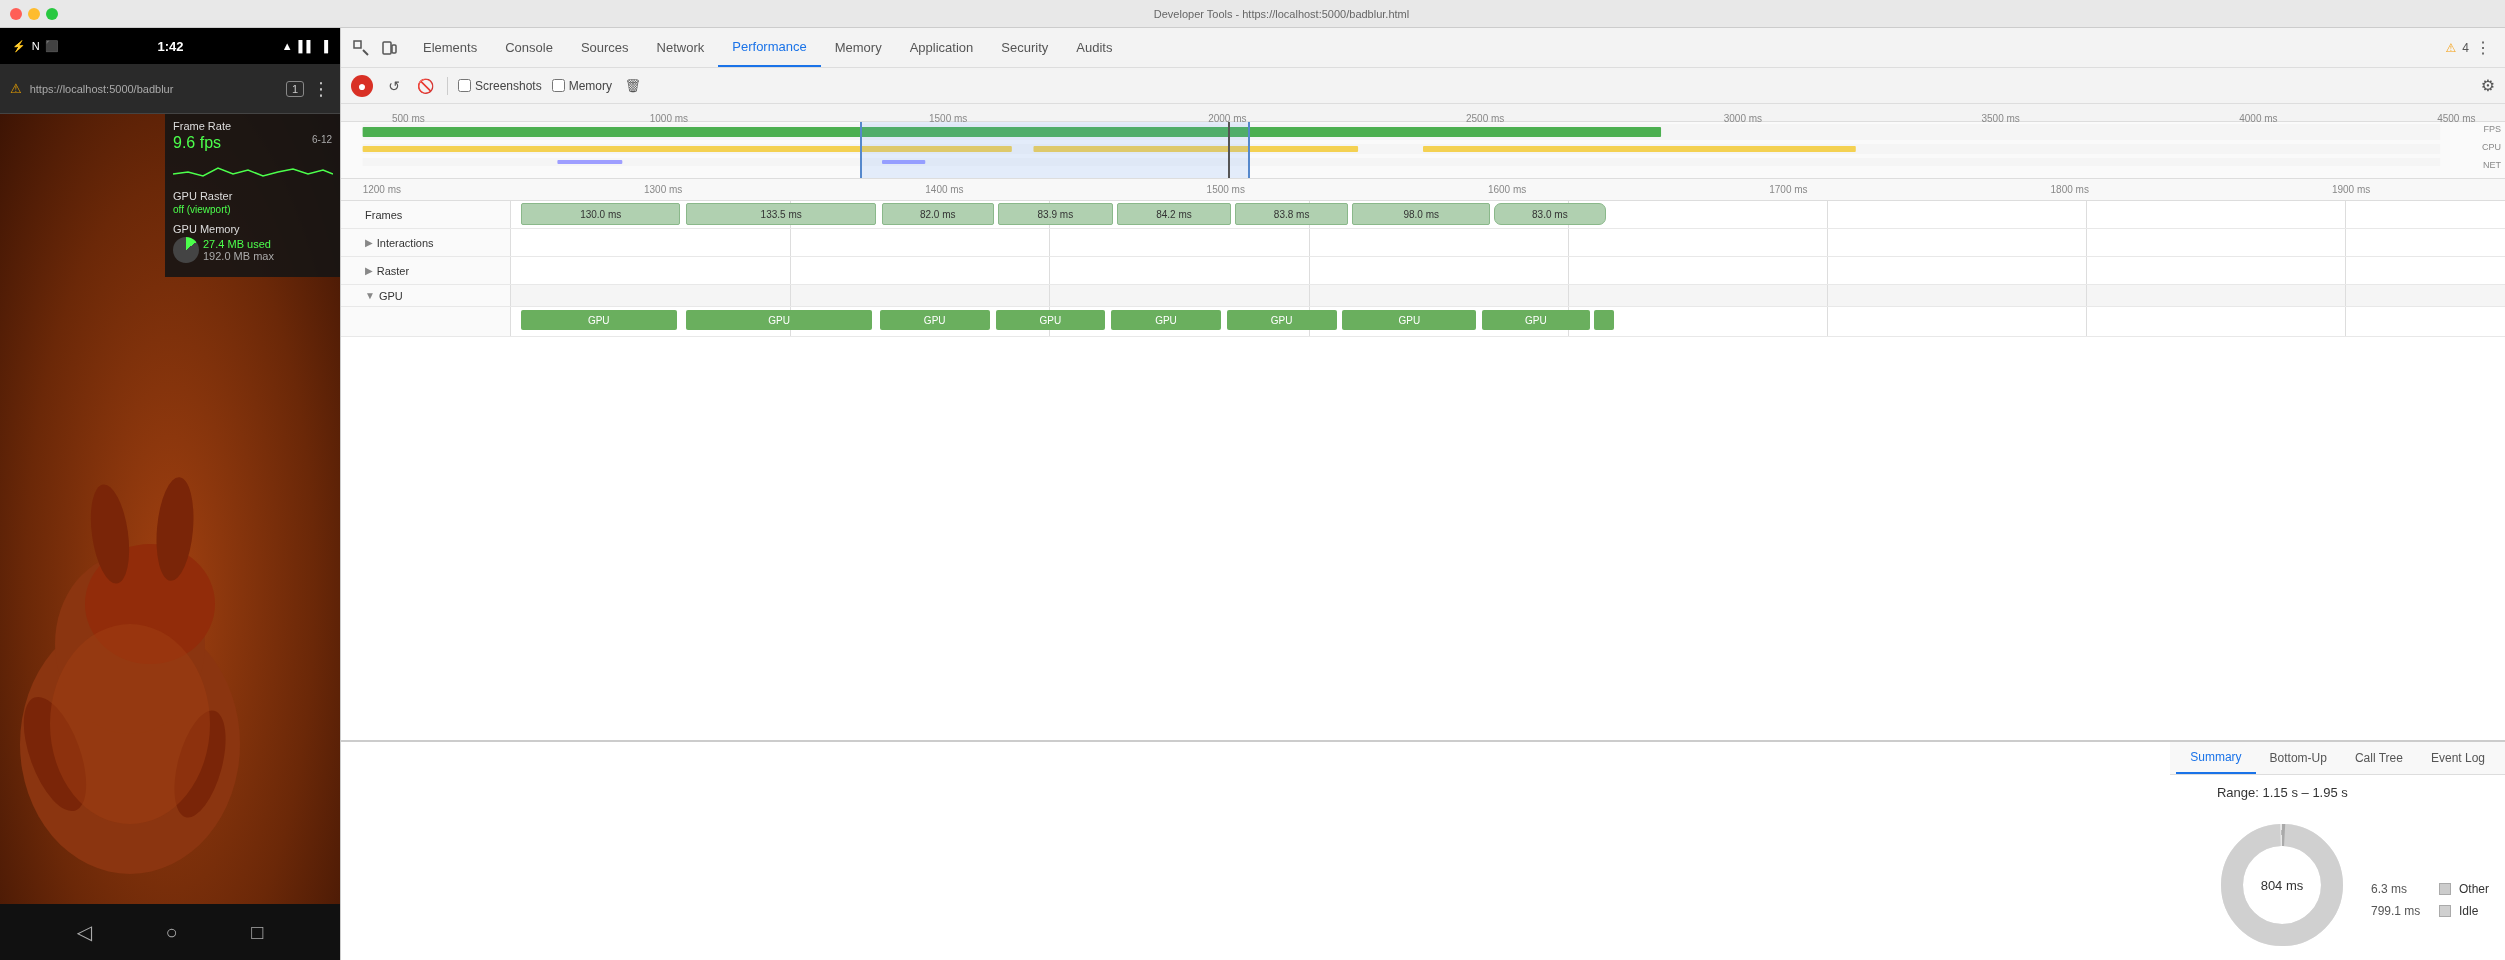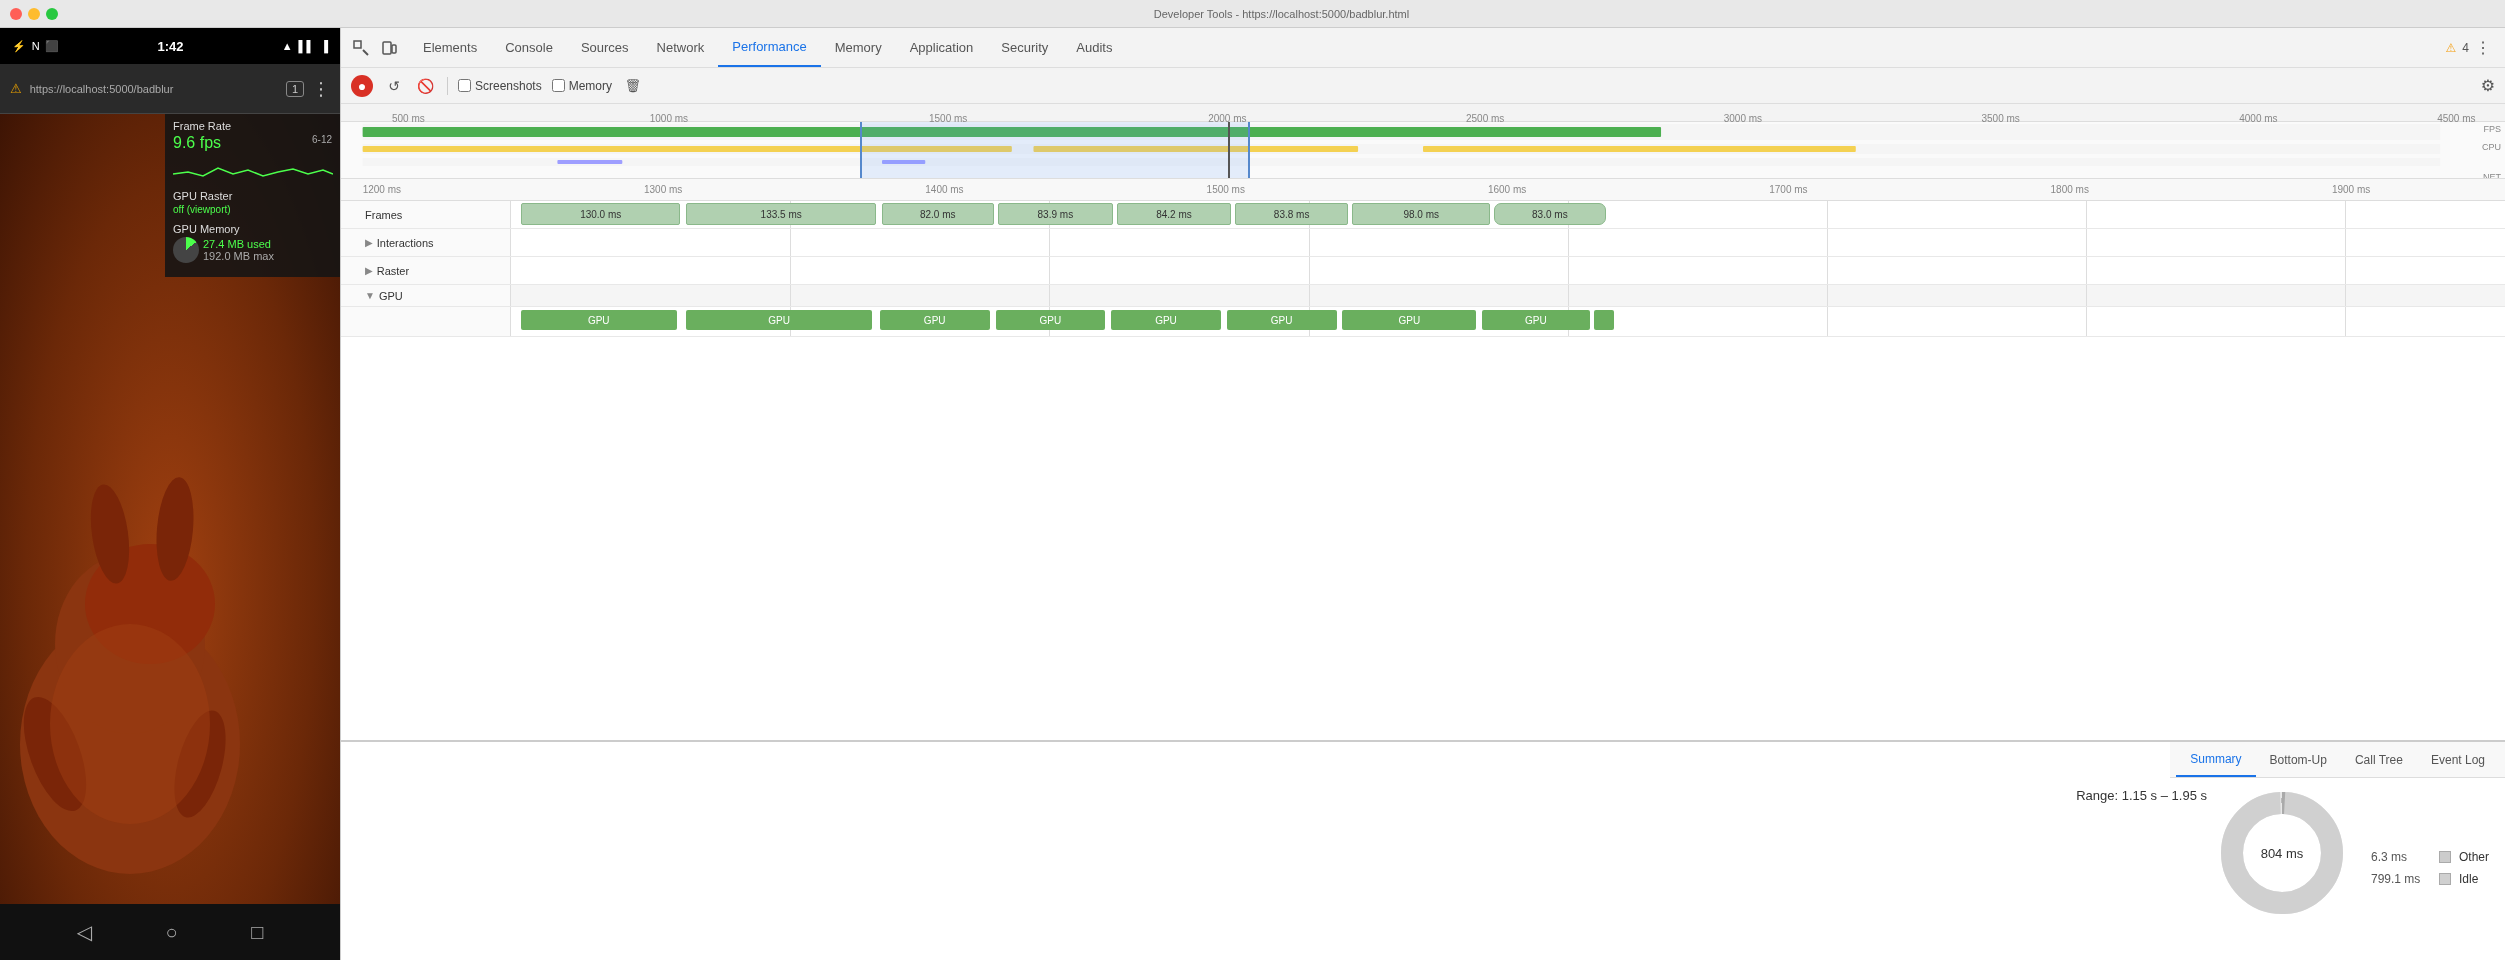--- a/index.html
+++ b/index.html
@@ -208,21 +208,21 @@
       font-size: 10px;
       color: #888;
     }
     .overview-charts {
       height: 57px;
       position: relative;
       overflow: hidden;
     }
     .fps-label { position: absolute; right: 4px; top: 2px; font-size: 9px; color: #888; }
     .cpu-label { position: absolute; right: 4px; top: 20px; font-size: 9px; color: #888; }
-    .net-label { position: absolute; right: 4px; top: 50px; font-size: 9px; color: #888; }
+    .net-label { position: absolute; right: 4px; top: 38px; font-size: 9px; color: #888; }
 
     
     .main-timeline {
       flex: 1;
       display: flex;
       flex-direction: column;
       overflow: hidden;
     }
     .timeline-ruler {
       height: 22px;
@@ -699,21 +699,21 @@
         </div>
       </div>
 
       <div class="bottom-panel">
         <div class="bottom-tabs">
           <button class="bottom-tab active">Summary</button>
           <button class="bottom-tab">Bottom-Up</button>
           <button class="bottom-tab">Call Tree</button>
           <button class="bottom-tab">Event Log</button>
         </div>
-        <div class="bottom-content" style="flex-direction:row;gap:10px;">
+        <div class="bottom-content" style="flex-direction:column;gap:10px;">
           <div class="summary-range">Range: 1.15 s – 1.95 s</div>
           <div style="display:flex;gap:24px;align-items:center;">
 
             <div class="donut-container">
               <svg width="130" height="130" viewBox="0 0 130 130">
 
                 <circle cx="65" cy="65" r="50" fill="none" stroke="#e8e8e8" stroke-width="22"></circle>
 
                 <circle cx="65" cy="65" r="50" fill="none" stroke="#d0d0d0" stroke-width="22" stroke-dasharray="311.0 3.14" stroke-dashoffset="-1" transform="rotate(-90 65 65)"></circle>
 

